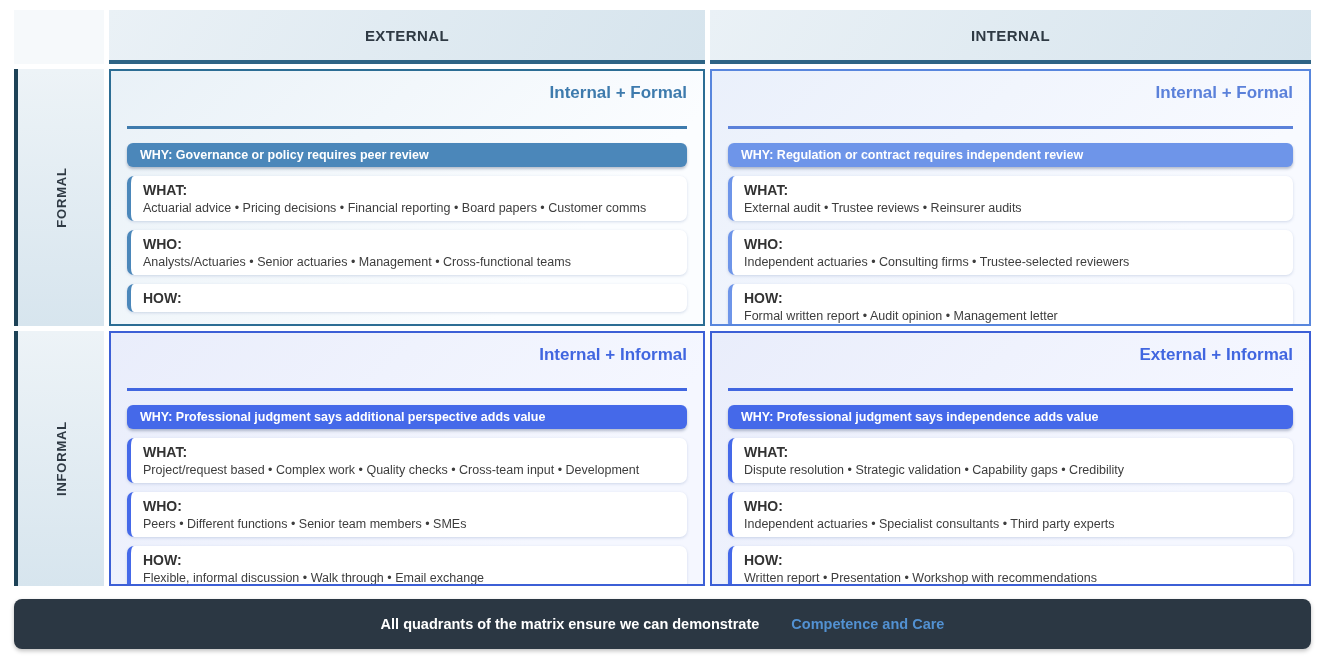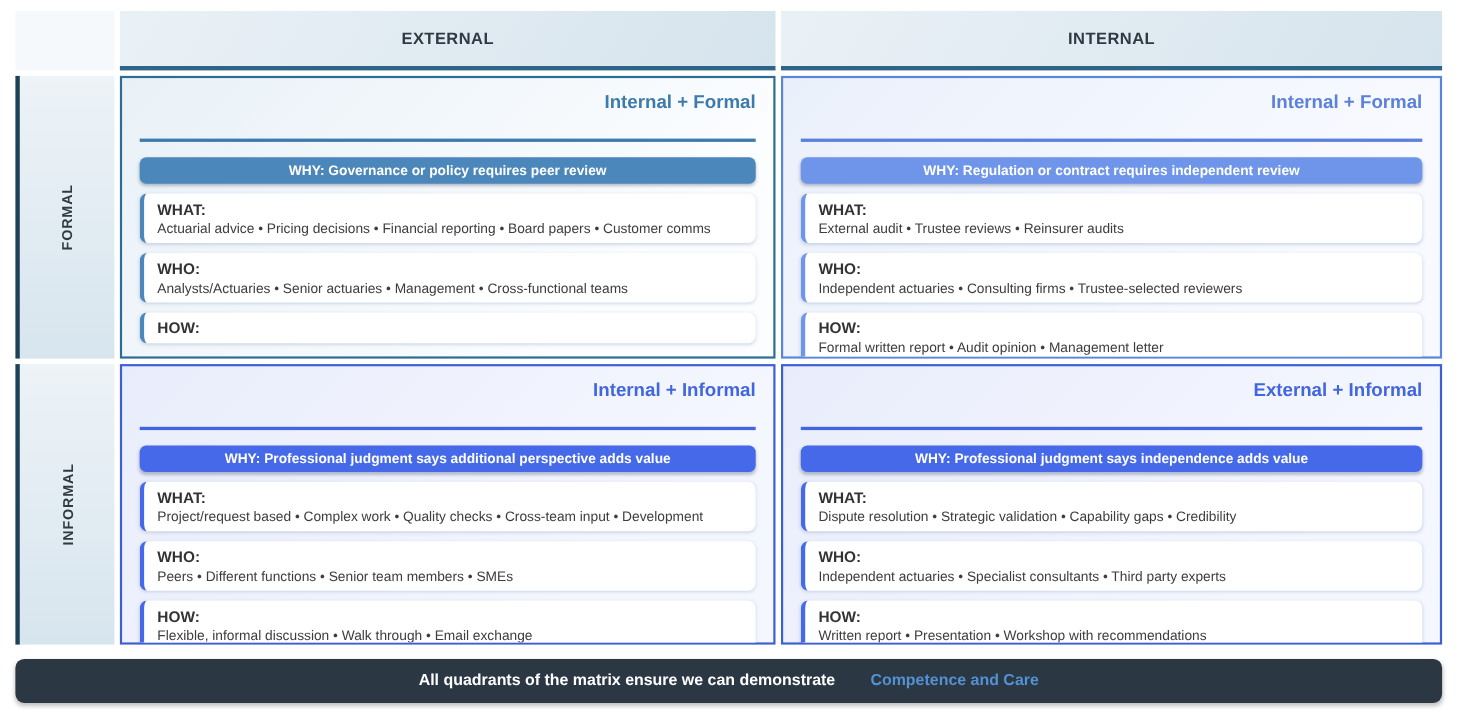--- a/index.html
+++ b/index.html
@@ -50,35 +50,34 @@
     border-bottom: 3px solid var(--accent,#3e7bad);
     text-align: right;
   }
   .why-banner {
     margin-top: 14px;
     background: var(--banner,#4b87ba);
     color:#fff; font-weight:bold; font-size:12.5px;
     padding: 5px 13px;
     border-radius: 6px;
     box-shadow: 0 2px 3px rgba(30,50,90,.3);
-    text-align: center;
   }
   .section-box {
     margin-top: 9px;
     background:#fff;
     border-left: 4px solid var(--banner,#4b87ba);
     border-radius: 7px;
     padding: 6px 12px;
     box-shadow: 0 1px 3px rgba(90,120,170,.25);
   }
   .section-label { font-weight:bold; font-size:14px; color:#333; }
   .section-text  { font-size:12.5px; color:#3d3d3d; margin-top:3px; }
   .footer-banner {
     margin-top: 13px;
-    height: 40px;
+    height: 50px;
     background: var(--footer-bg,#2b3743);
     border-radius: 8px;
     display:flex; align-items:center; justify-content:center; gap:6px;
     box-shadow: 0 2px 4px rgba(0,0,0,.25);
   }
   .footer-text { color:#fff; font-weight:bold; font-size:14.5px; }
   .footer-highlight { color: var(--footer-highlight,#5291d2); font-weight:bold; font-size:14.5px;margin-left:26px; }
 </style>
 </head>
 <body>

